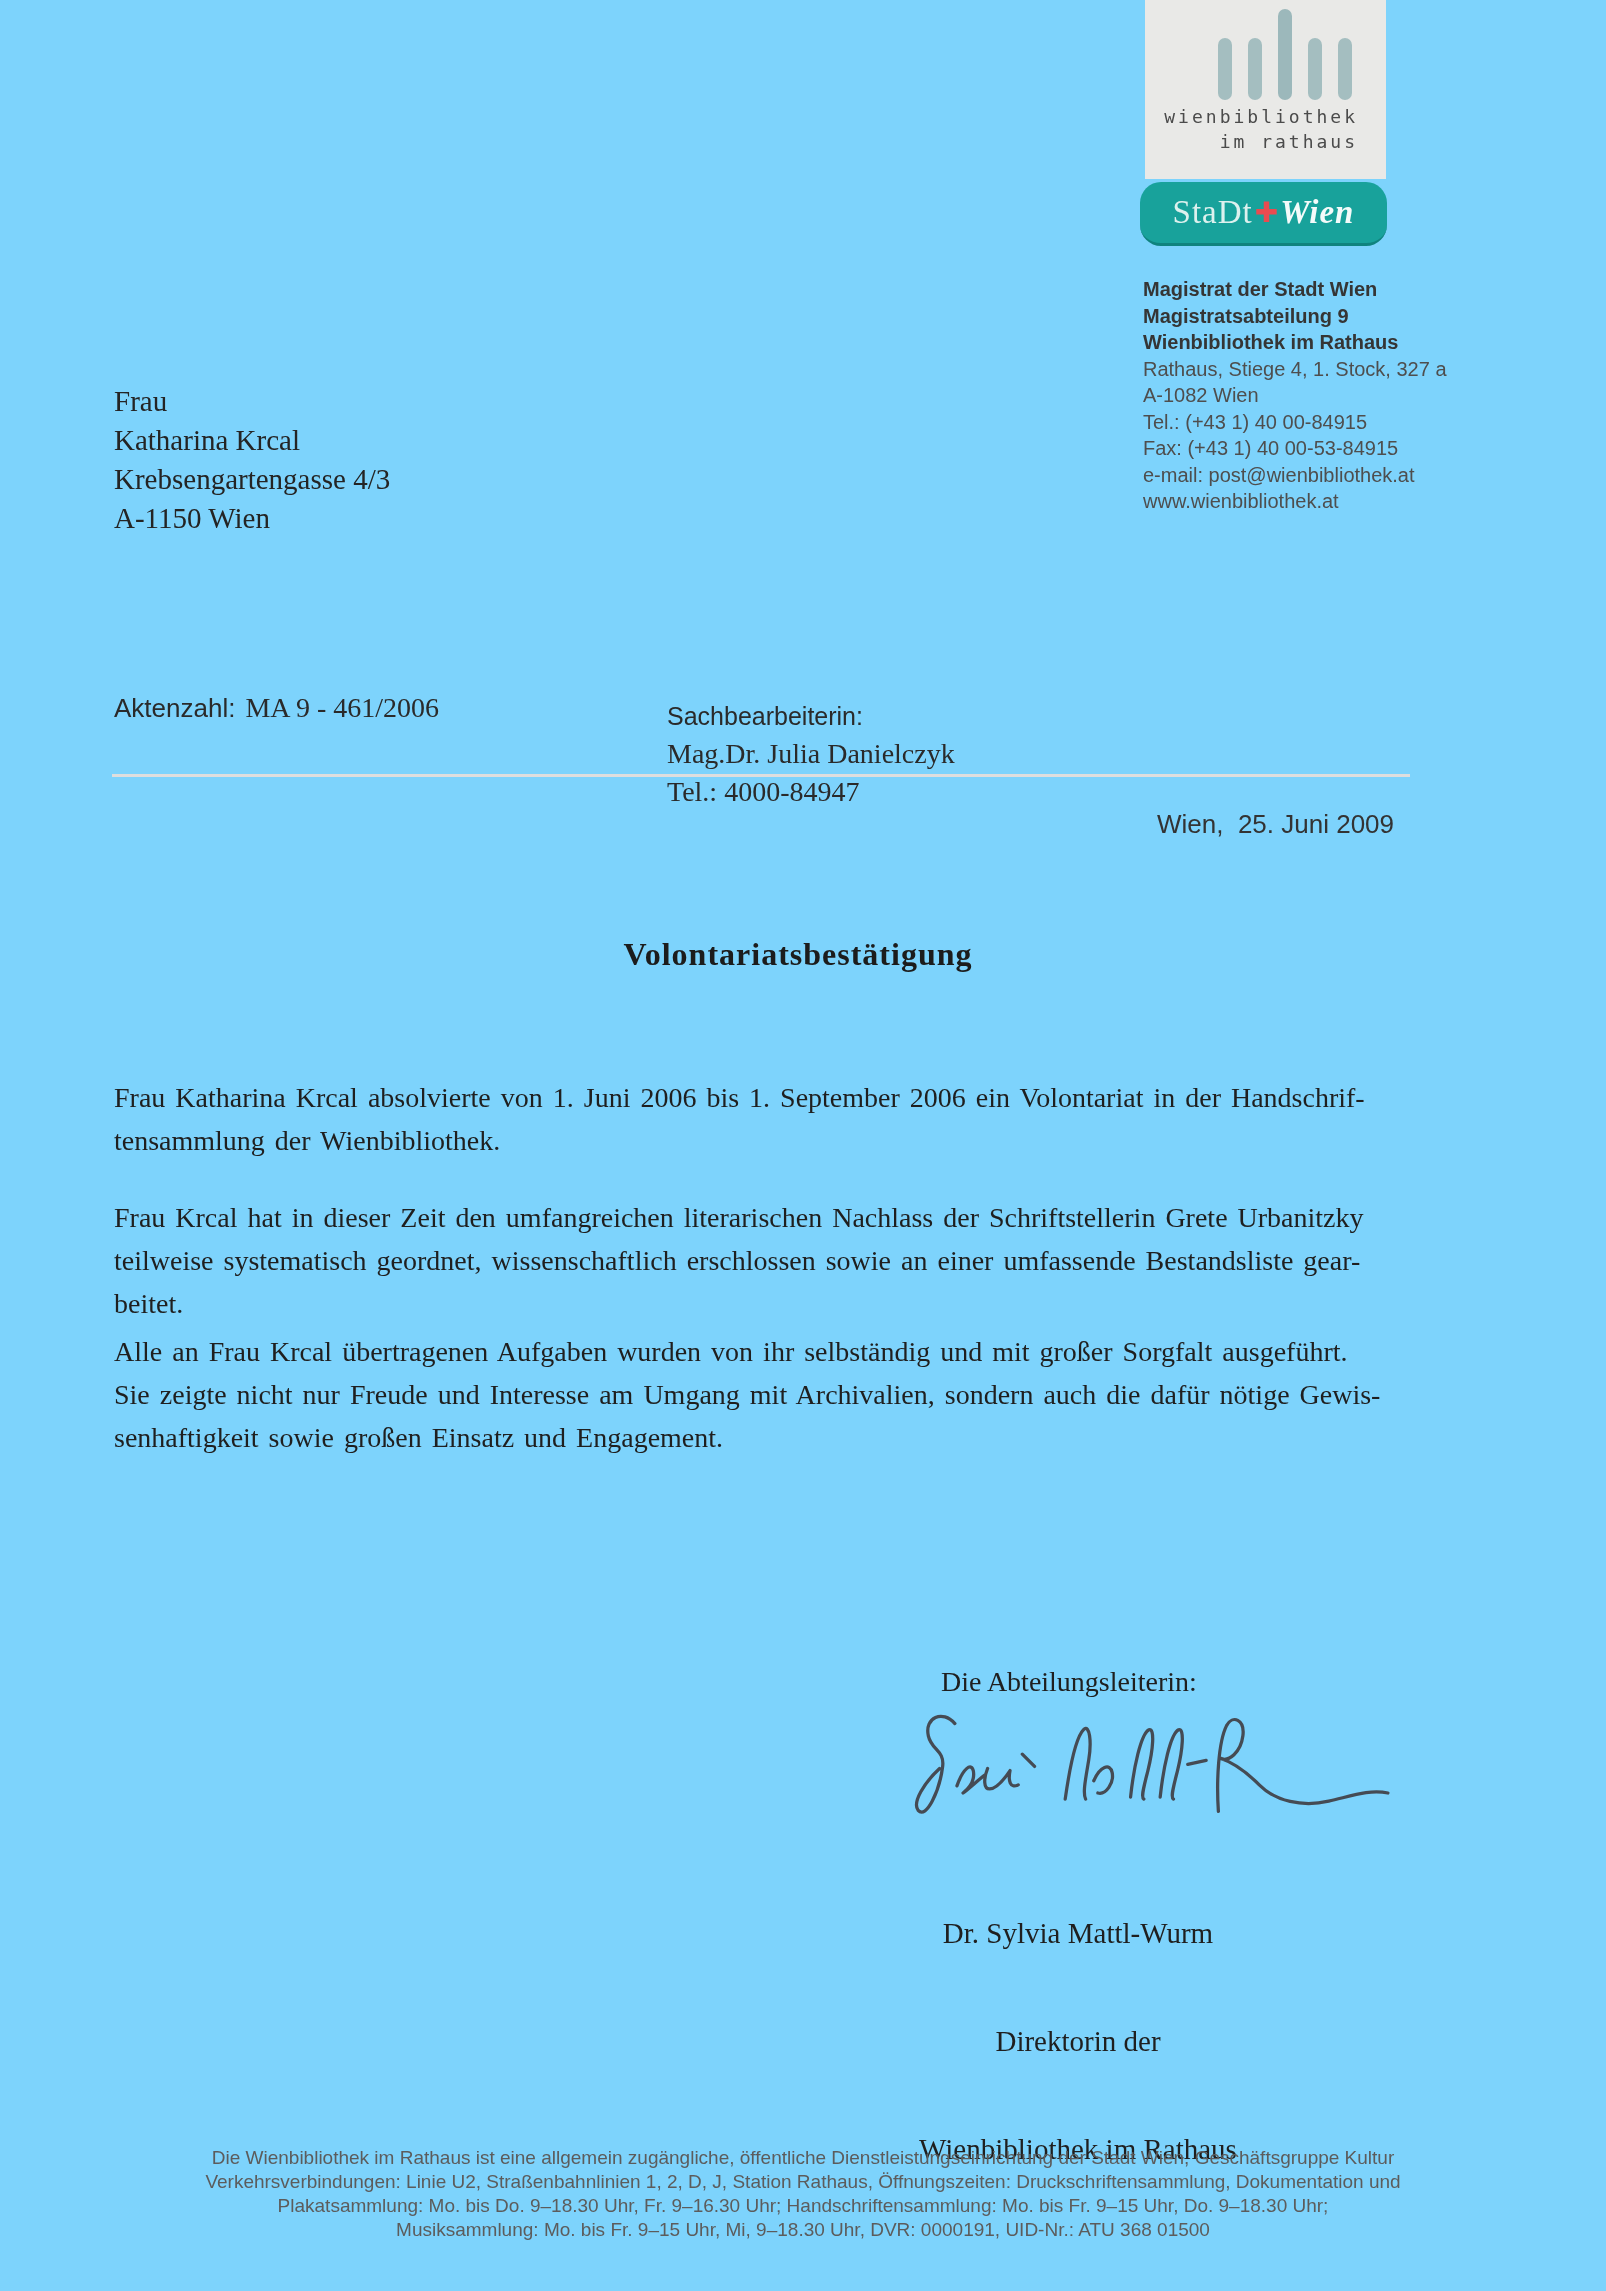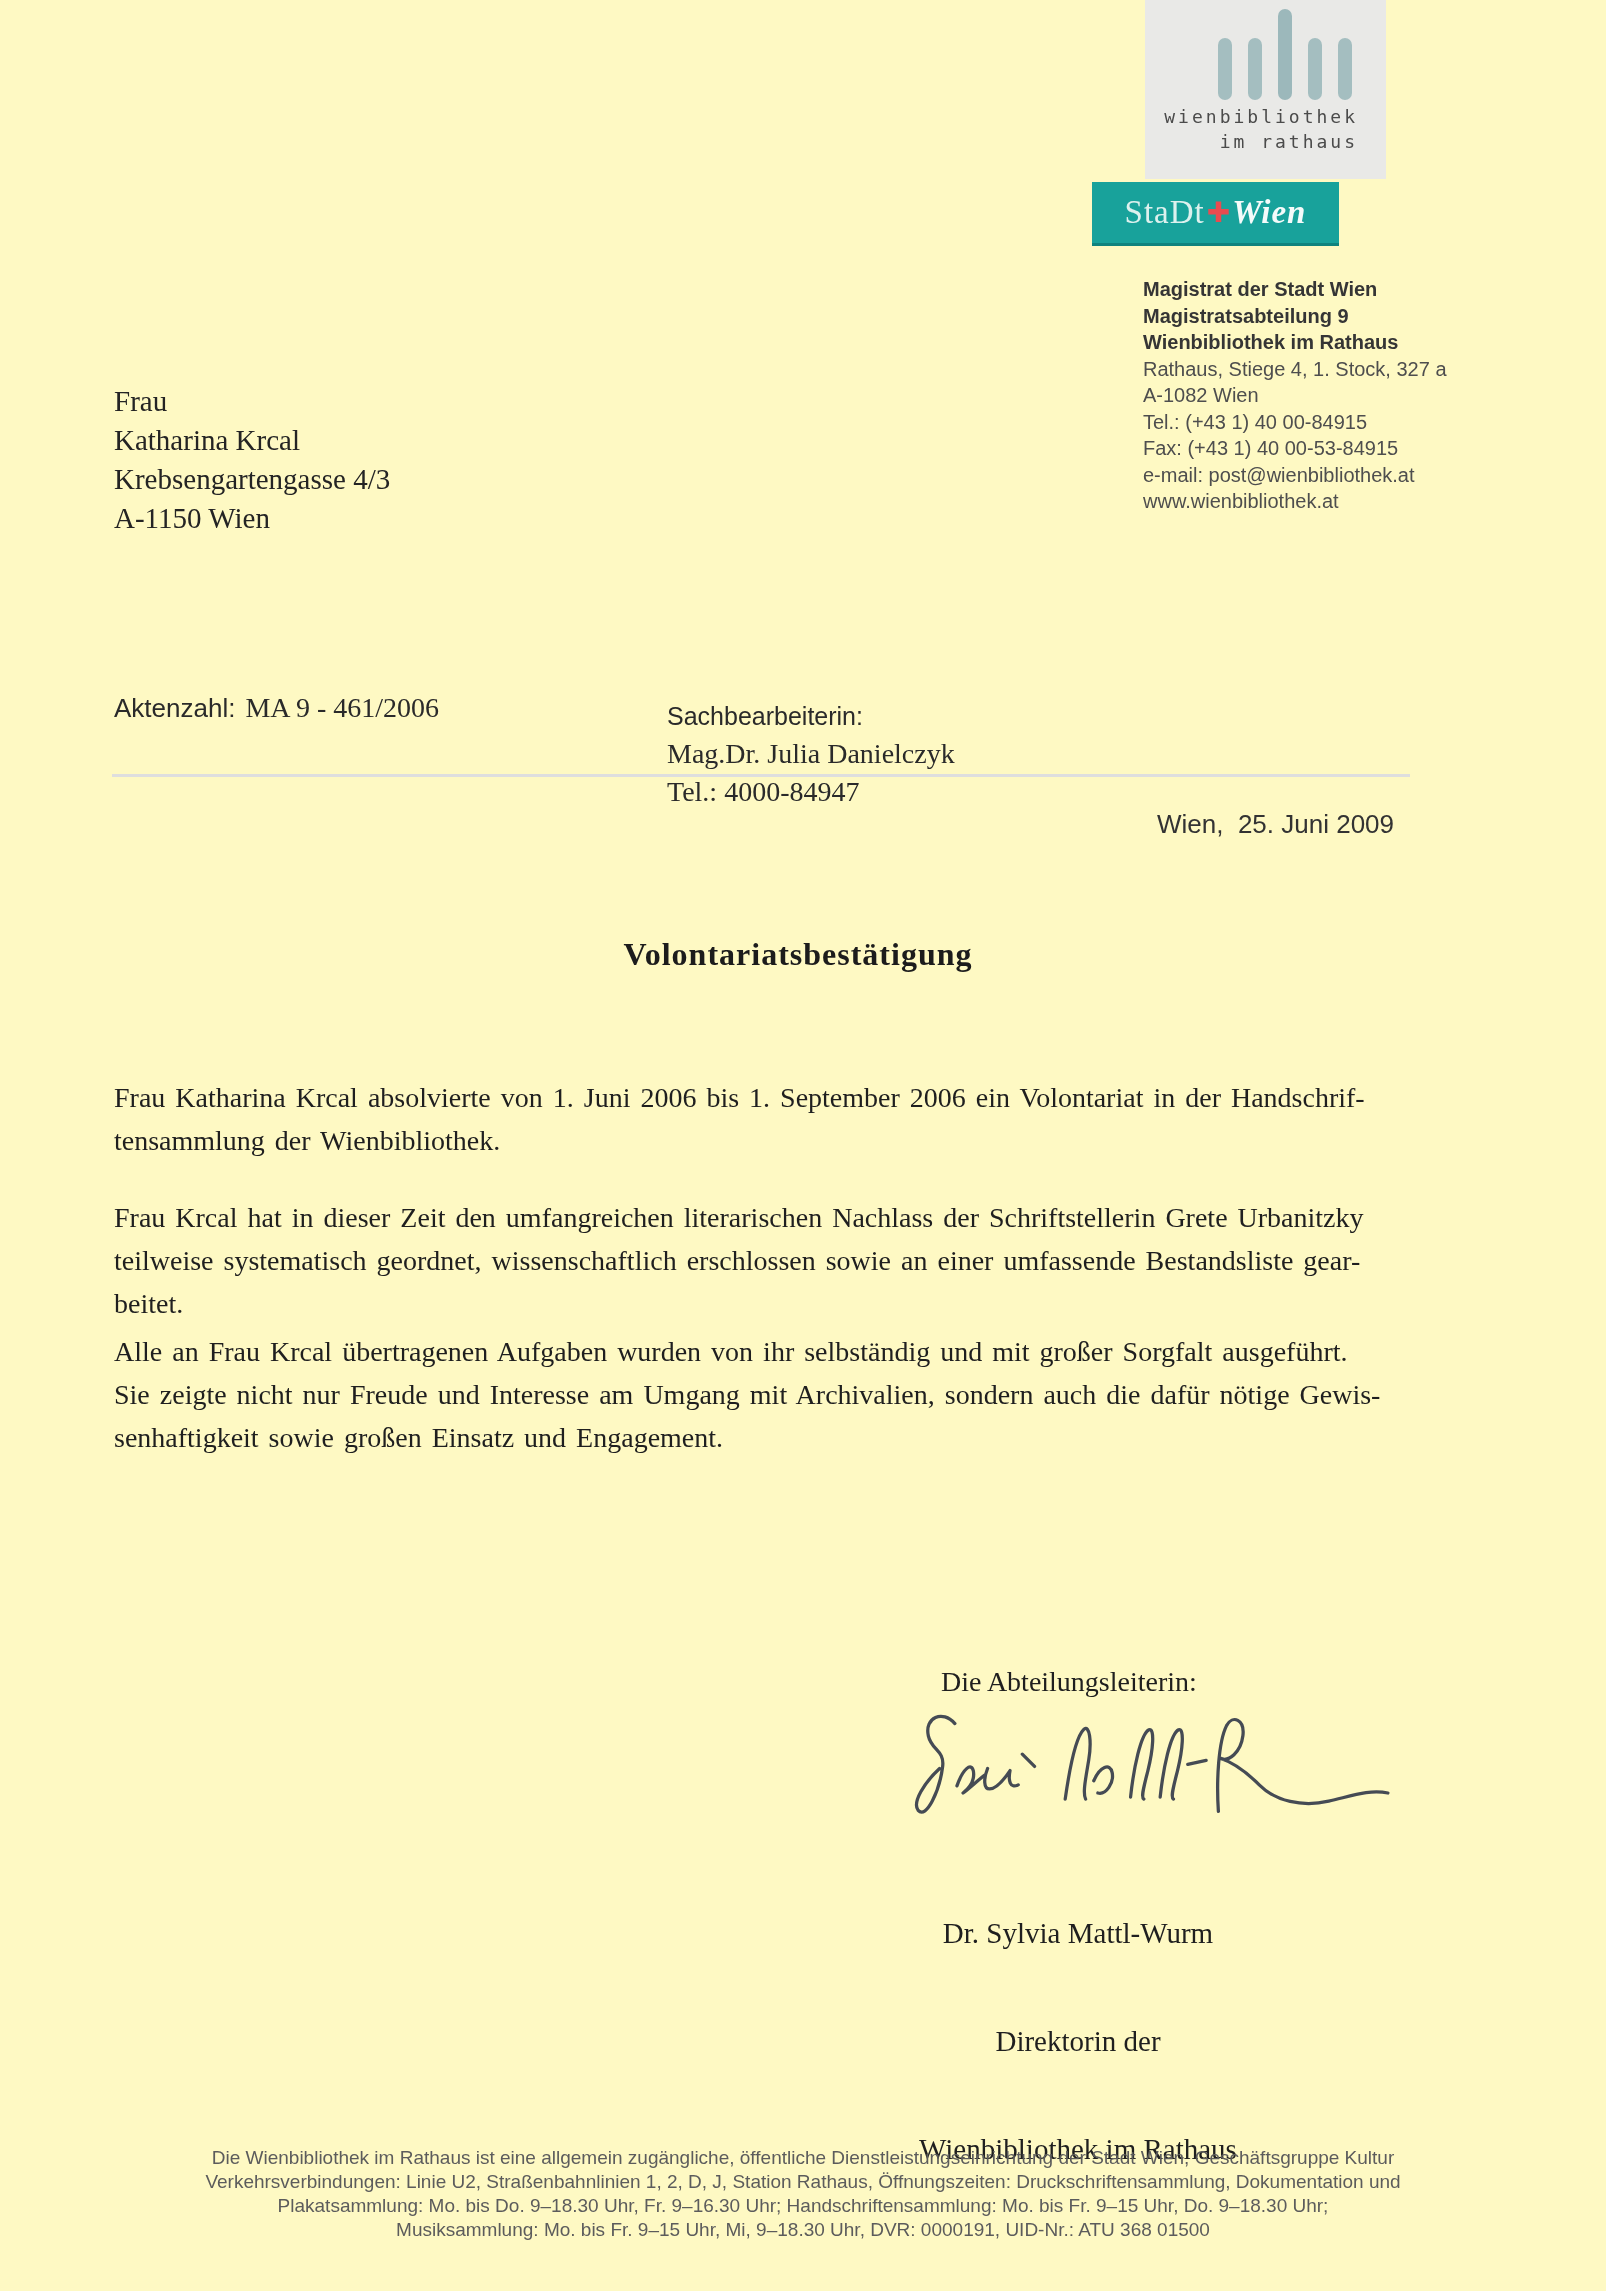--- a/index.html
+++ b/index.html
@@ -1,21 +1,21 @@
 <!DOCTYPE html>
 <html style="--teal: #18a29b; --cross-red: #e84b50; --bar-teal: #a4bec0; --bar-teal-dark: #9cb8bb; --ink: #454b54; --text: #1f1f1f;"><head>
 <meta charset="utf-8">
 <style>
   html, body { margin: 0; padding: 0; }
   body { background: #ffffff; }
   .page {
     position: relative;
     width: 1606px;
     height: 2291px;
-    background: #fef9c3;
+    background: #7dd3fc;
     overflow: hidden;
     font-family: "Liberation Serif", serif;
     color: var(--text, #1f1f1f);
   }
   .serif { font-family: "Liberation Serif", serif; }
 
   
   .logo-box {
     position: absolute;
     left: 1145px; top: 0; width: 241px; height: 179px;
@@ -38,26 +38,27 @@
     font-family: "DejaVu Sans Mono", monospace;
     font-size: 18px;
     letter-spacing: 3px;
     color: #4b4b4b;
     white-space: pre;
   }
   .logo-word.l1 { top: 106px; }
   .logo-word.l2 { top: 131px; }
   .banner {
     position: absolute;
-    left: 1092px; top: 182px; width: 247px; height: 61px;
+    left: 1140px; top: 182px; width: 247px; height: 61px;
     background: var(--teal, #18a29b);
     border-bottom: 3px solid #0f837e;
     display: flex; align-items: center; justify-content: center;
     font-family: "Liberation Serif", serif;
     font-size: 33px;
+    border-radius: 21px;
   }
   .banner .stadt { color: #ddf1ee; letter-spacing: 1px; }
   .banner .cross { color: var(--cross-red, #e84b50); font-size: 28px; margin: 0 2px; }
   .banner .wien  { color: #f4fbfa; font-style: italic; font-weight: bold; letter-spacing: 1px; }
 
   
   .sender { position: absolute; left: 1143px; top: 276px; font-family: "Liberation Sans", sans-serif; }
   .sender-bold { font-weight: bold; color: #353535; font-size: 20px; line-height: 26.5px; white-space: pre; }
   .sender-reg  { color: #4e4e4e; font-size: 20px; line-height: 26.5px; white-space: pre; }
 

